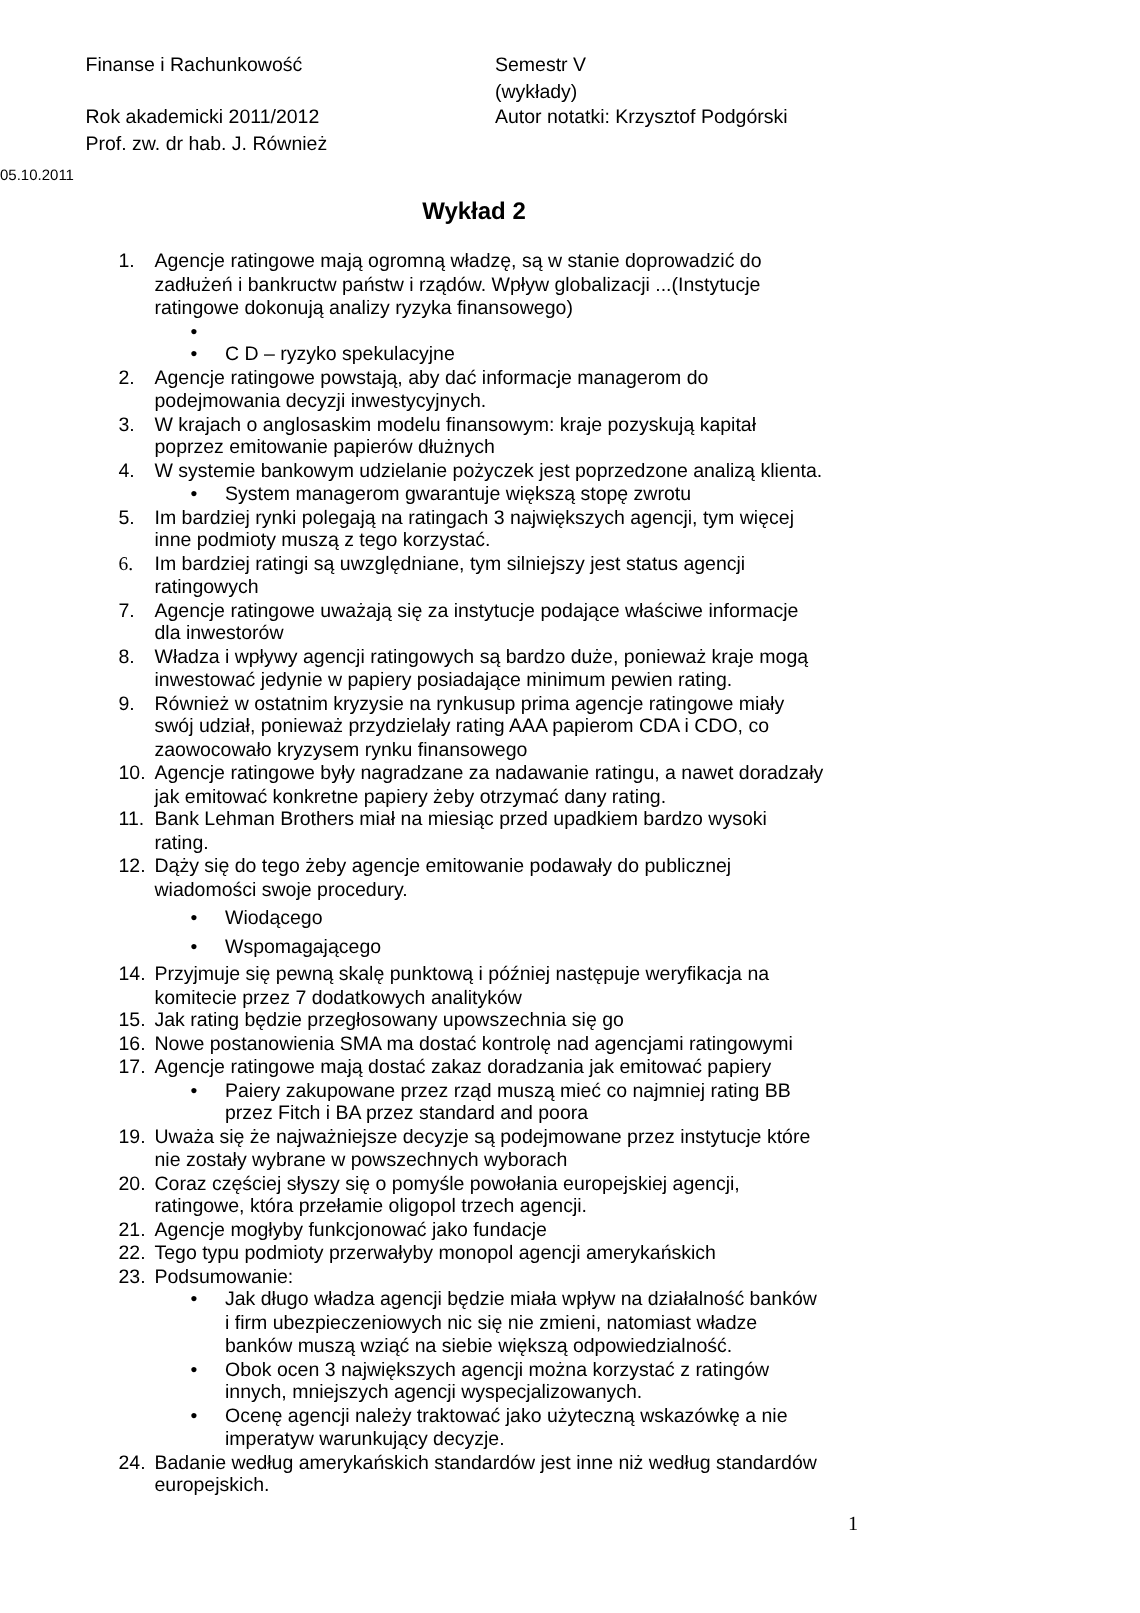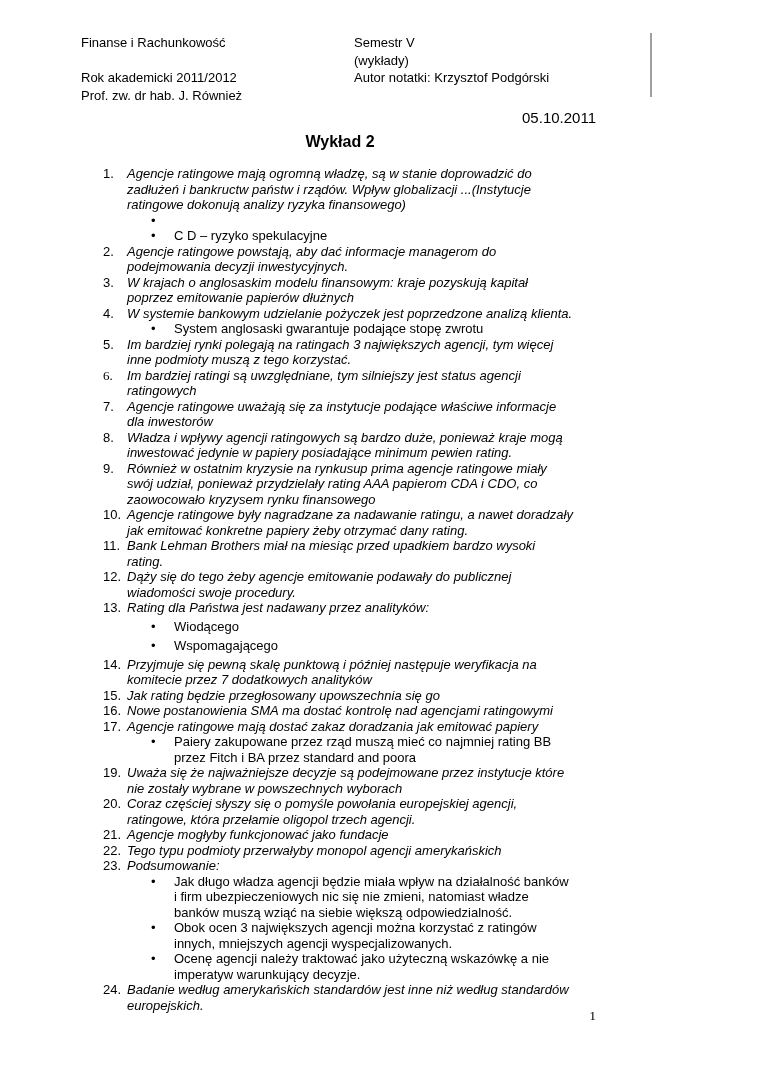--- a/index.html
+++ b/index.html
@@ -1,40 +1,40 @@
 <!DOCTYPE html>
 <html><head>
 <meta charset="utf-8">
 <style>
   html,body { margin:0; padding:0; background:#ffffff; }
   .page {
     position:relative; width:632px; height:1075px; background:#fff;
-    font-family:"Liberation Sans", sans-serif; color:#000; overflow:hidden;padding-left:24px;
+    font-family:"Liberation Sans", sans-serif; color:#000; overflow:hidden;
     --logo-red:#d33535; --logo-gray:#a0a0a0; --logo-letter:#6e6e6e;
   }
   
   .header { display:grid; grid-template-columns:273px 1fr; padding:34px 110px 0 57px;
             font-size:13px; line-height:17.5px; }
   .hcol .hline { height:17.5px; white-space:nowrap; }
   
   .logo { position:absolute; top:33px; left:650px; height:64px; display:flex; }
   .vline { width:2px; background:var(--logo-gray); }
   .vline.red { background:var(--logo-red); margin-left:7px; }
   .letters { display:flex; flex-direction:column; justify-content:center; margin:0 11px;
              font-size:8.5px; line-height:12px; color:var(--logo-letter); font-weight:bold; }
   .letters span { text-align:center; }
   
-  .date-row { text-align:right; padding-right:60px; margin-top:6px; font-size:15px; line-height:16px; }
+  .date-row { text-align:left; padding-right:60px; margin-top:6px; font-size:10px; line-height:16px; }
   .title { text-align:center; font-weight:bold; font-size:16px; margin-top:5px; line-height:22px; }
   
   .list { margin-top:13px; padding:0 82px 0 57px; font-size:13px; line-height:15.5px; }
   .li { display:flex; padding-left:22px; }
   .num { flex:0 0 24px; width:24px; }
   .num.serif { font-family:"Liberation Serif", serif; }
-  .txt { flex:1;font-style:italic; }
+  .txt { flex:1; }
   .bullet { display:flex; padding-left:70px; }
   .bullet.spaced { margin-top:3.5px; }
   .dot { flex:0 0 23px; width:23px; }
   .btxt { flex:1; }
   
   .pagenum { position:absolute; top:1008px; right:60px;
              font-family:"Liberation Serif", serif; font-size:13.5px; }
 </style>
 </head>
 <body>
@@ -90,21 +90,21 @@
       <div class="li">
         <span class="num">3.</span>
         <span class="txt">W krajach o anglosaskim modelu finansowym: kraje pozyskują kapitał poprzez emitowanie papierów dłużnych</span>
       </div>
       <div class="li">
         <span class="num">4.</span>
         <span class="txt">W systemie bankowym udzielanie pożyczek jest poprzedzone analizą klienta.</span>
       </div>
       <div class="bullet">
         <span class="dot">•</span>
-        <span class="btxt">System anglosaski gwarantuje podające stopę zwrotu</span>
+        <span class="btxt">System managerom gwarantuje większą stopę zwrotu</span>
       </div>
       <div class="li">
         <span class="num">5.</span>
         <span class="txt">Im bardziej rynki polegają na ratingach 3 największych agencji, tym więcej inne podmioty muszą z tego korzystać.</span>
       </div>
       <div class="li">
         <span class="num serif">6.</span>
         <span class="txt">Im bardziej ratingi są uwzględniane, tym silniejszy jest status agencji ratingowych</span>
       </div>
       <div class="li">
@@ -124,24 +124,20 @@
         <span class="txt">Agencje ratingowe były nagradzane za nadawanie ratingu, a nawet doradzały jak emitować konkretne papiery żeby otrzymać dany rating.</span>
       </div>
       <div class="li">
         <span class="num">11.</span>
         <span class="txt">Bank Lehman Brothers miał na miesiąc przed upadkiem bardzo wysoki rating.</span>
       </div>
       <div class="li">
         <span class="num">12.</span>
         <span class="txt">Dąży się do tego żeby agencje emitowanie podawały do publicznej wiadomości swoje procedury.</span>
       </div>
-      <div class="li">
-        <span class="num">13.</span>
-        <span class="txt">Rating dla Państwa jest nadawany przez analityków:</span>
-      </div>
       <div class="bullet spaced">
         <span class="dot">•</span>
         <span class="btxt">Wiodącego</span>
       </div>
       <div class="bullet spaced" style="margin-bottom: 3px;">
         <span class="dot">•</span>
         <span class="btxt">Wspomagającego</span>
       </div>
       <div class="li">
         <span class="num">14.</span>

